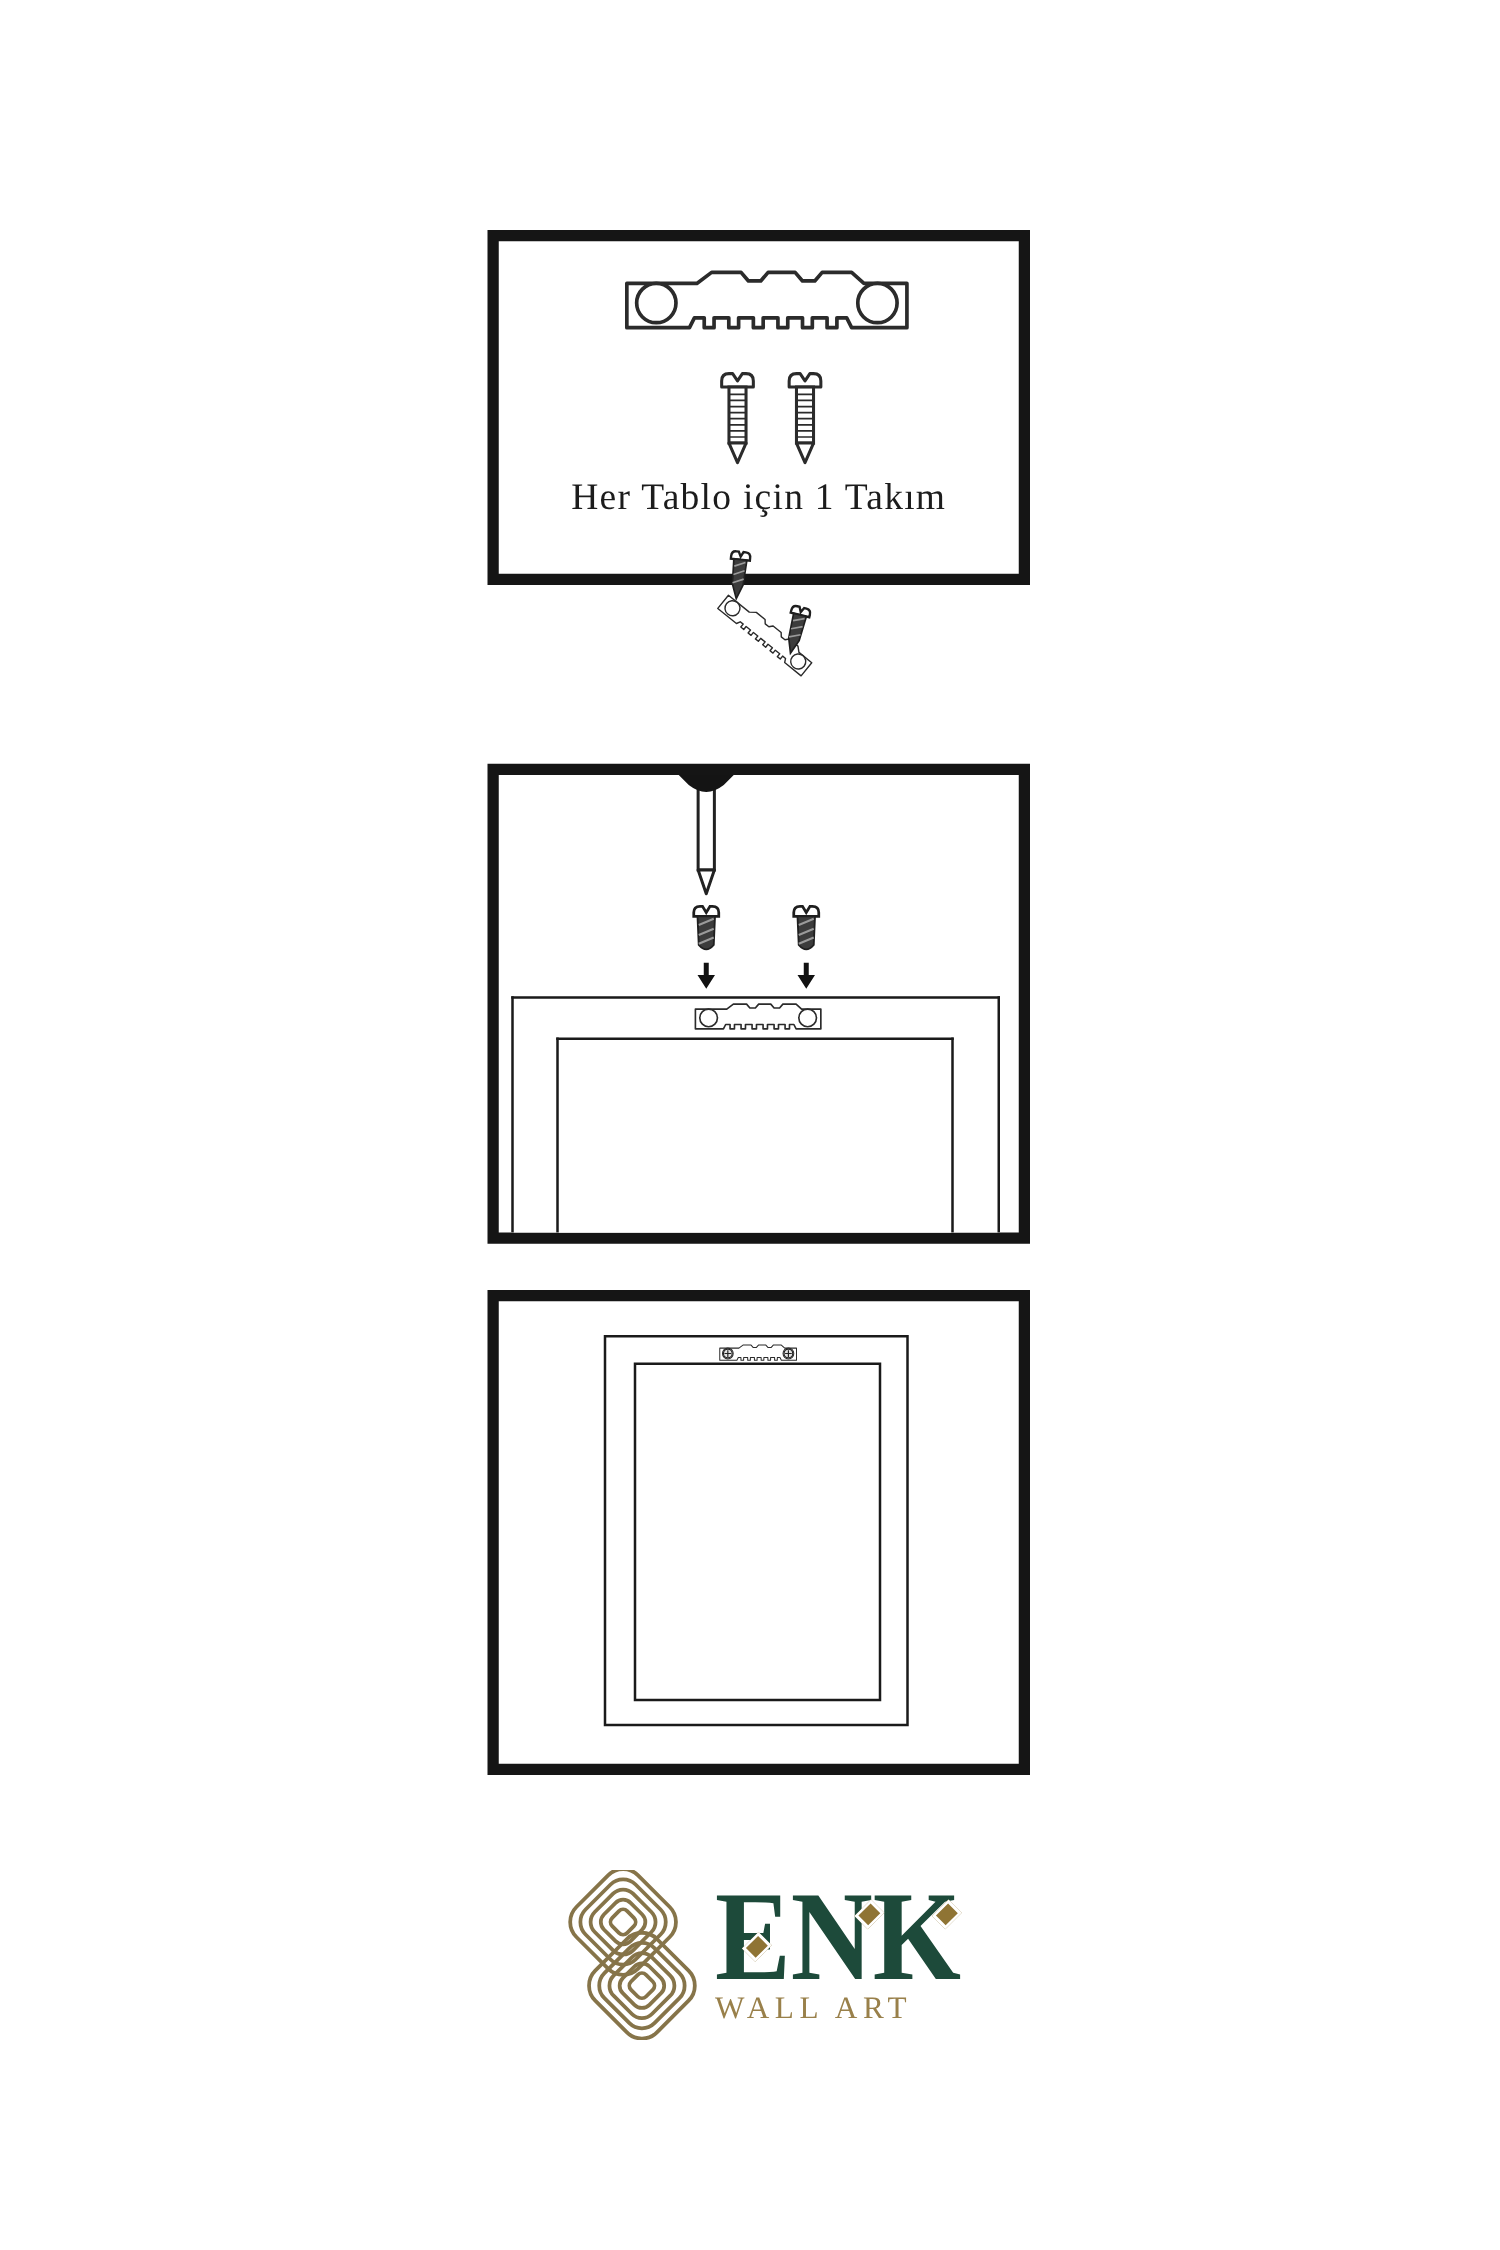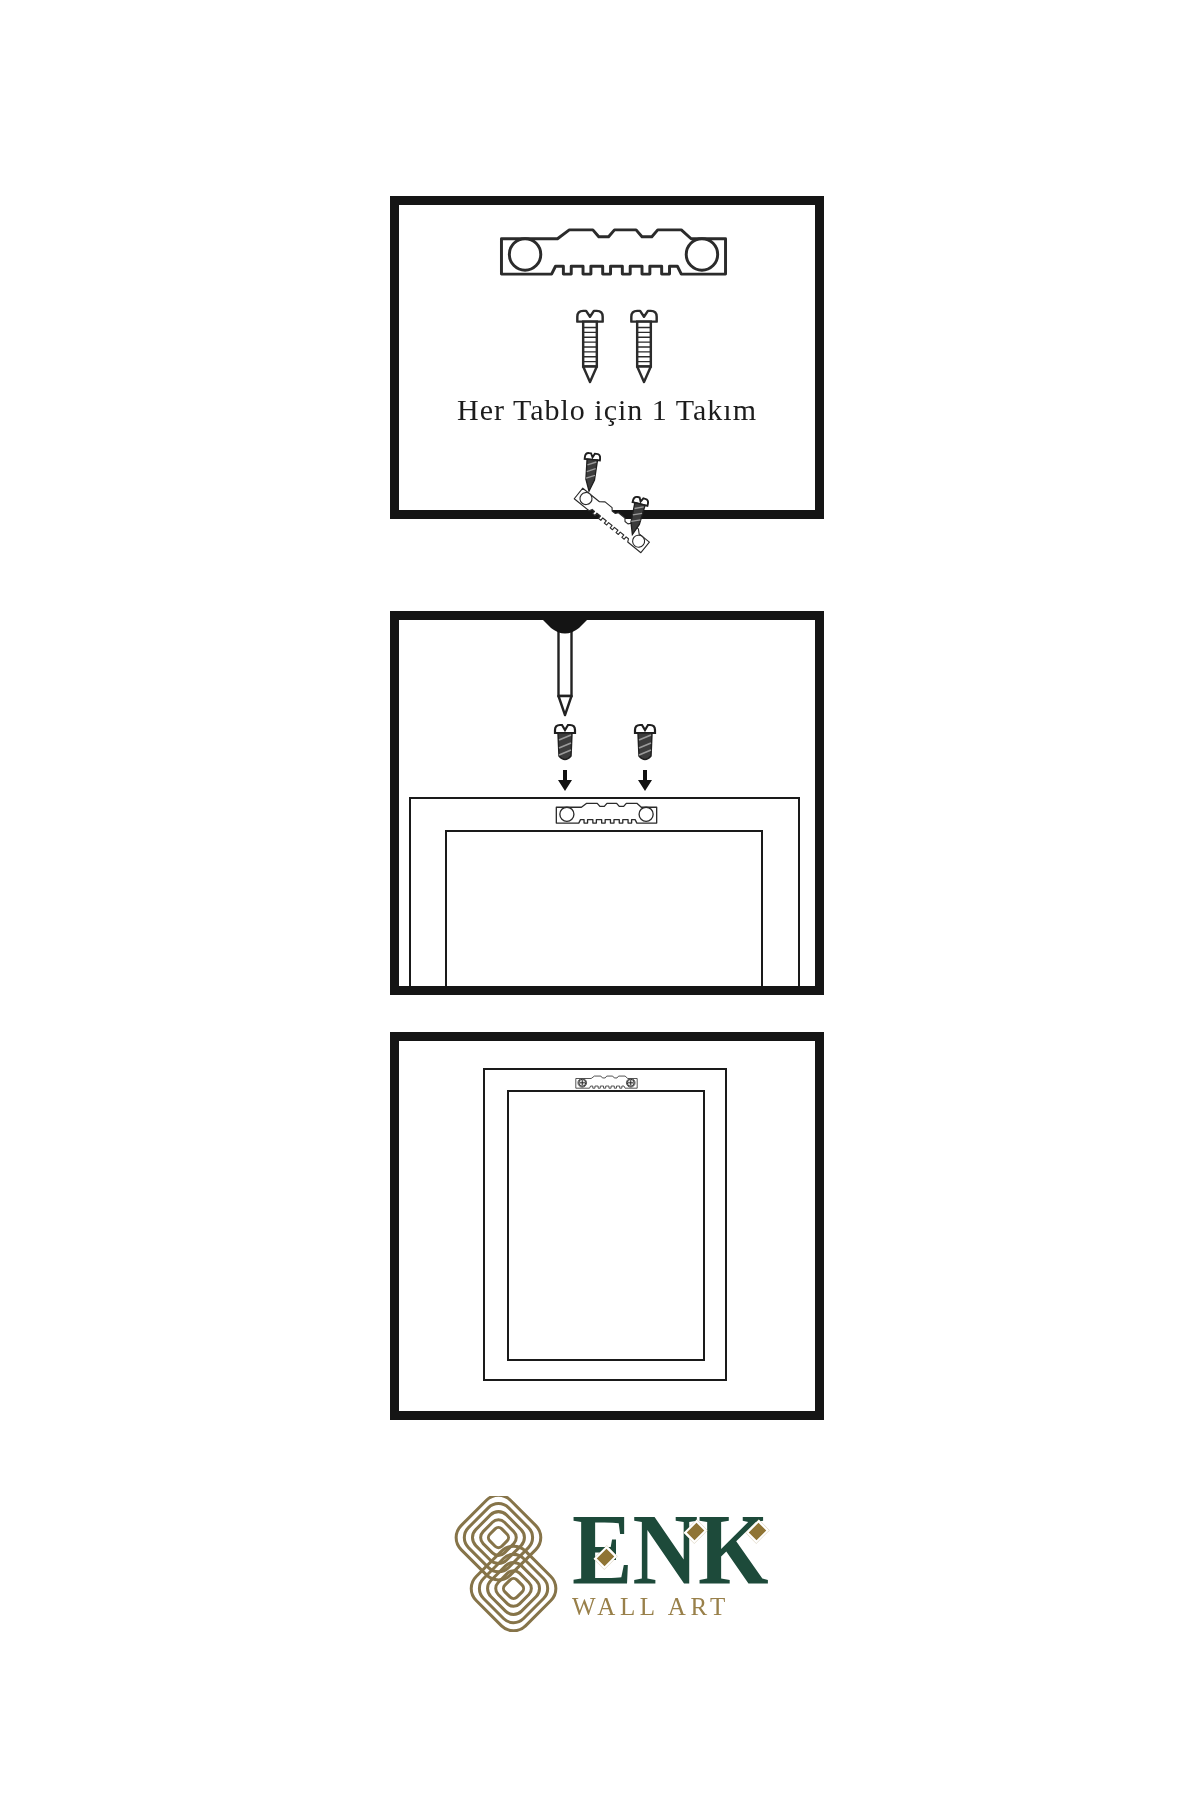--- a/index.html
+++ b/index.html
@@ -10,21 +10,21 @@
     font-family:"Liberation Serif", serif;
     overflow:hidden;
   }
   .abs{position:absolute;}
   
   .panel{
     position:absolute;left:390px;width:434px;
     border:9px solid #151515;background:#ffffff;
     box-sizing:border-box;
   }
-  #panel1{top:196px;height:323px;}
+  #panel1{top:184px;height:284px;}
   #panel2{top:611px;height:384px;overflow:hidden;}
   #panel3{top:1032px;height:388px;}
   .caption{
     position:absolute;left:0;right:0;top:188px;
     text-align:center;
     font-family:"Liberation Serif", serif;
     font-size:30px;letter-spacing:1px;color:#1c1c1c;
     font-weight:400;
   }
   

